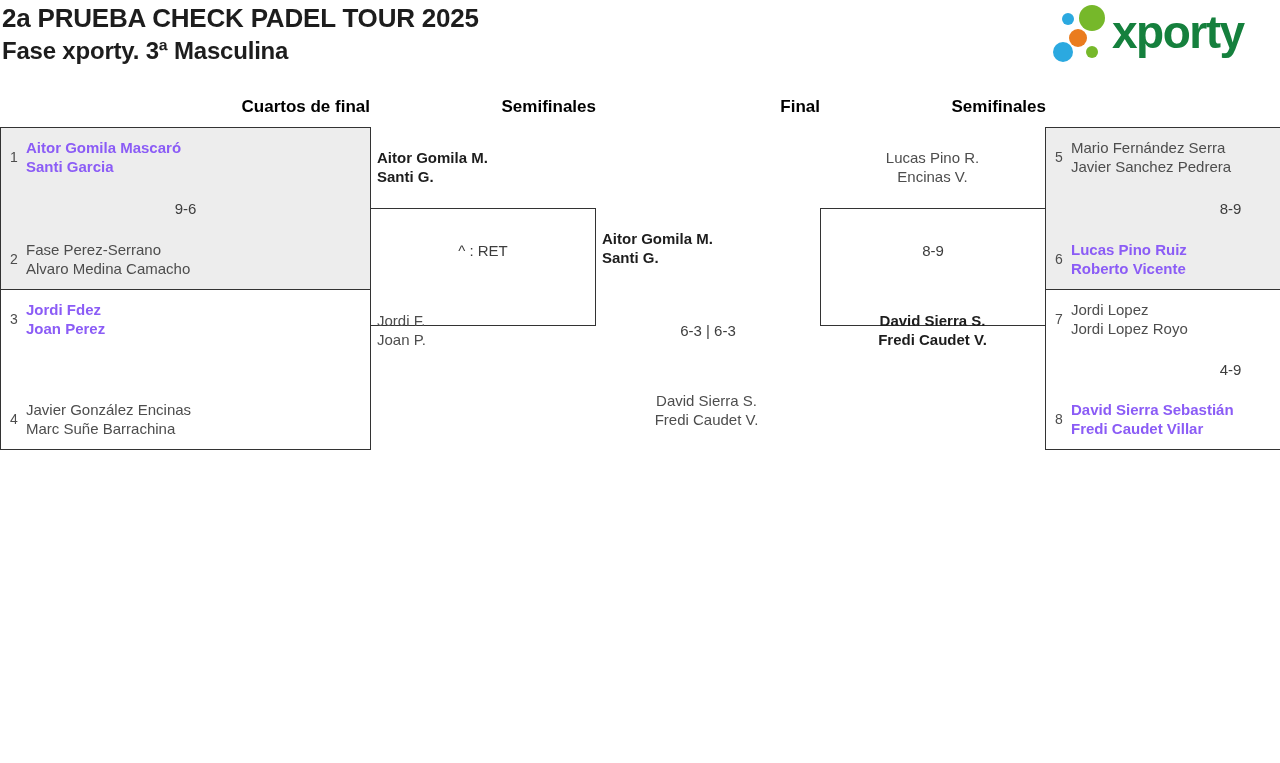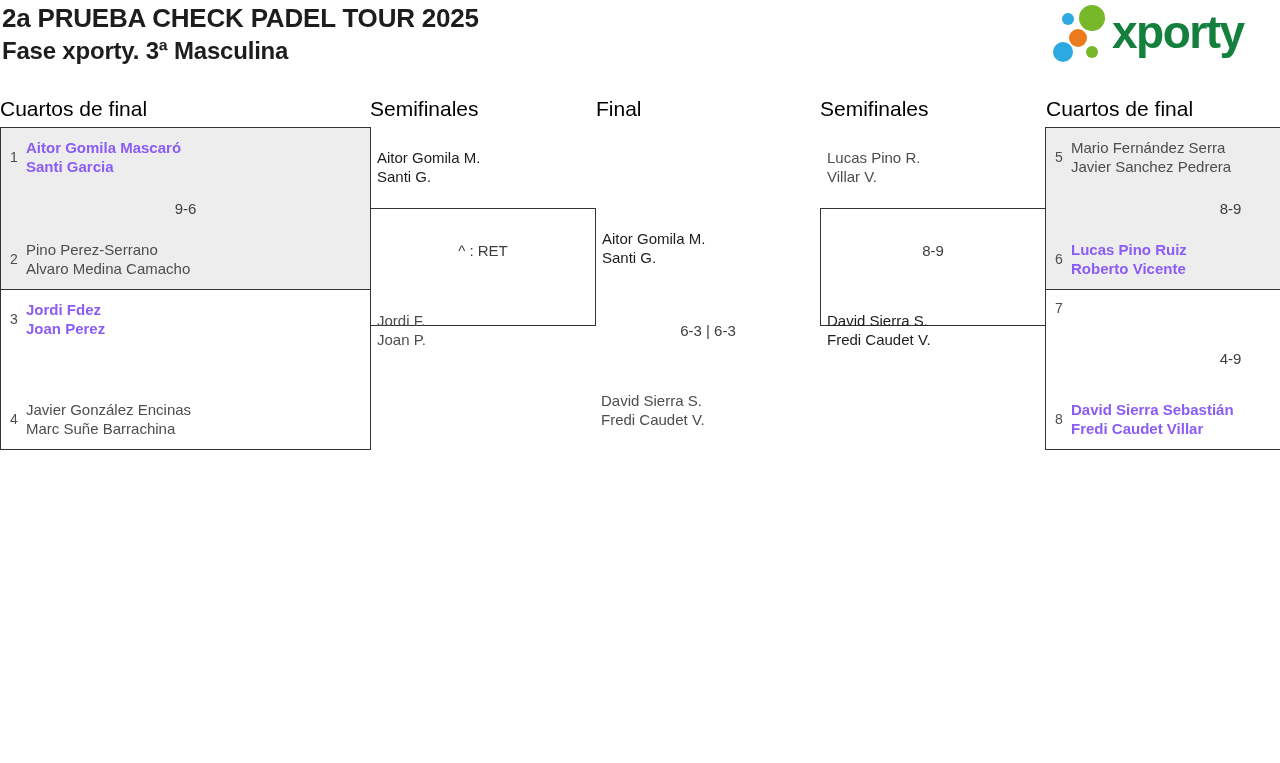--- a/index.html
+++ b/index.html
@@ -20,21 +20,21 @@
   .dot-green-lg  { left:29px; top:1px;  width:26px; height:26px; background:#76b82a; }
   .dot-orange    { left:19px; top:25px; width:18px; height:18px; background:#ea7c1e; }
   .dot-blue-lg   { left:3px;  top:38px; width:20px; height:20px; background:#2ba9e0; }
   .dot-green-sm  { left:36px; top:42px; width:12px; height:12px; background:#76b82a; }
   .logo-text {
     position:absolute; left:62px; top:-4px; font-size:46px; font-weight:800;
     letter-spacing:-1.5px; color:#15803d; line-height:64px;
   }
 
   
-  .col-head { position:absolute; top:97px; font-size:21px; font-weight:400; color:#000; text-align:left; white-space:nowrap; }
+  .col-head { position:absolute; top:97px; font-size:17px; font-weight:700; color:#000; text-align:right; white-space:nowrap; }
   .ch-qf-l { left:0;      width:370px; }
   .ch-sf-l { left:370px;  width:226px; }
   .ch-fin  { left:596px;  width:224px; }
   .ch-sf-r { left:820px;  width:226px; }
   .ch-qf-r { left:1046px; width:370px; }
 
   
   .match {
     position:absolute; border:1px solid #333; background:#fff;
     display:flex; flex-direction:column; justify-content:space-between;
@@ -53,22 +53,22 @@
   .score-mid { text-align:center; font-size:15px; color:#3d3d3d; }
 
   
   .sf { position:absolute; width:226px; height:118px; border:1px solid #333; background:#fff; top:208px; }
   .sf-l { left:370px; }
   .sf-r { left:820px; }
   .sf-score { position:absolute; left:0; right:0; top:33px; text-align:center; font-size:15px; color:#3d3d3d; }
 
   
   .pair { position:absolute; font-size:15px; line-height:19px; color:#4d4d4d; white-space:nowrap; }
-  .pair.win { font-weight:400; color:#1d1d1d; }
-  .pair.r { width:211px; text-align:left; }
+  .pair.win { font-weight:700; color:#1d1d1d; }
+  .pair.r { width:211px; text-align:center; }
   .sf-l-top { left:377px; top:148px; }
   .sf-l-bot { left:377px; top:311px; }
   .sf-r-top { left:827px; top:148px; }
   .sf-r-bot { left:827px; top:311px; }
   .fin-top  { left:602px; top:229px; }
   .fin-bot  { left:601px; top:391px; }
   .fin-score{ position:absolute; left:596px; top:322px; width:224px; text-align:center; font-size:15px; color:#3d3d3d; }
 </style>
 </head>
 <body>
@@ -98,21 +98,21 @@
       <span class="seed">1</span>
       <div class="names win">
         <div>Aitor Gomila Mascaró</div>
         <div>Santi Garcia</div>
       </div>
     </div>
     <div class="score-mid">9-6</div>
     <div class="team-row">
       <span class="seed">2</span>
       <div class="names">
-        <div>Pino Perez-Serrano</div>
+        <div>Fase Perez-Serrano</div>
         <div>Alvaro Medina Camacho</div>
       </div>
     </div>
   </div>
 
   <div class="match qf qf-l2">
     <div class="team-row">
       <span class="seed">3</span>
       <div class="names win">
         <div>Jordi Fdez</div>
@@ -142,20 +142,24 @@
       <div class="names win">
         <div>Lucas Pino Ruiz</div>
         <div>Roberto Vicente</div>
       </div>
     </div>
   </div>
 
   <div class="match qf qf-r2">
     <div class="team-row">
       <span class="seed">7</span>
+      <div class="names">
+        <div>Jordi Lopez</div>
+        <div>Jordi Lopez Royo</div>
+      </div>
     </div>
     <div class="score-mid">4-9</div>
     <div class="team-row">
       <span class="seed">8</span>
       <div class="names win">
         <div>David Sierra Sebastián</div>
         <div>Fredi Caudet Villar</div>
       </div>
     </div>
   </div>
@@ -170,21 +174,21 @@
   <div class="pair win sf-l-top">
     <div>Aitor Gomila M.</div>
     <div>Santi G.</div>
   </div>
   <div class="pair sf-l-bot">
     <div>Jordi F.</div>
     <div>Joan P.</div>
   </div>
   <div class="pair r sf-r-top">
     <div>Lucas Pino R.</div>
-    <div>Villar V.</div>
+    <div>Encinas V.</div>
   </div>
   <div class="pair win r sf-r-bot">
     <div>David Sierra S.</div>
     <div>Fredi Caudet V.</div>
   </div>
 
   <div class="pair win fin-top">
     <div>Aitor Gomila M.</div>
     <div>Santi G.</div>
   </div>

